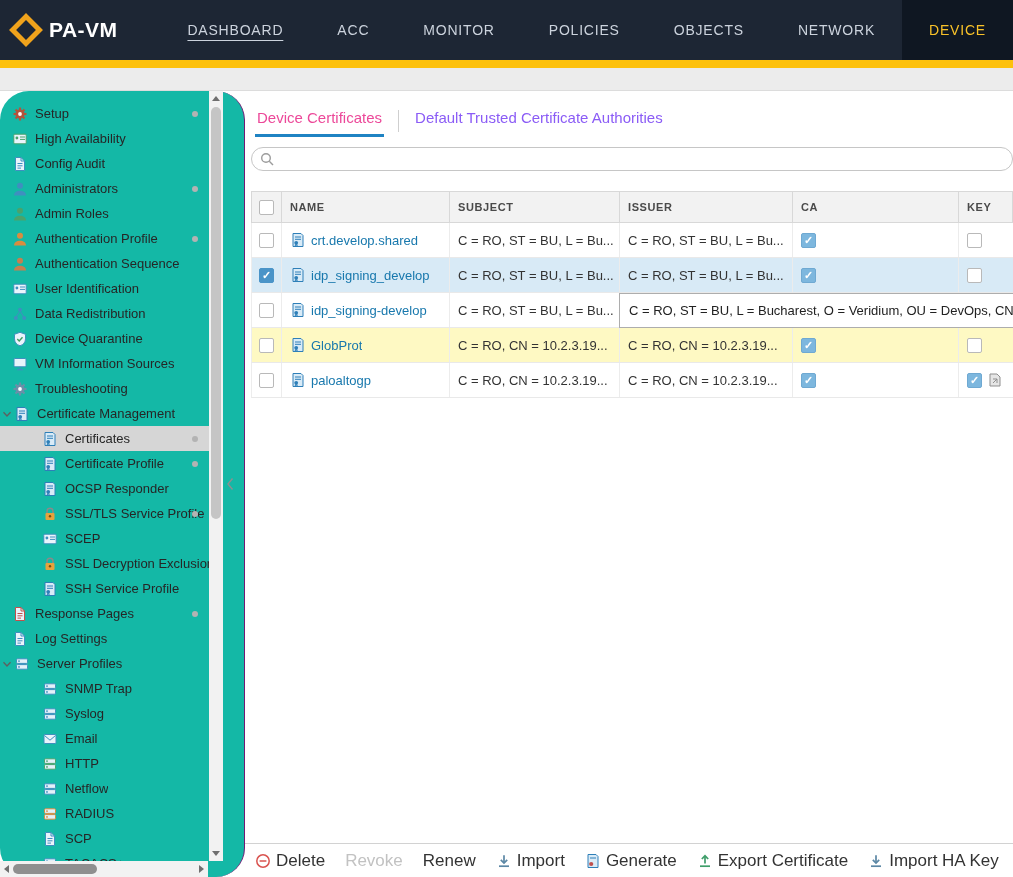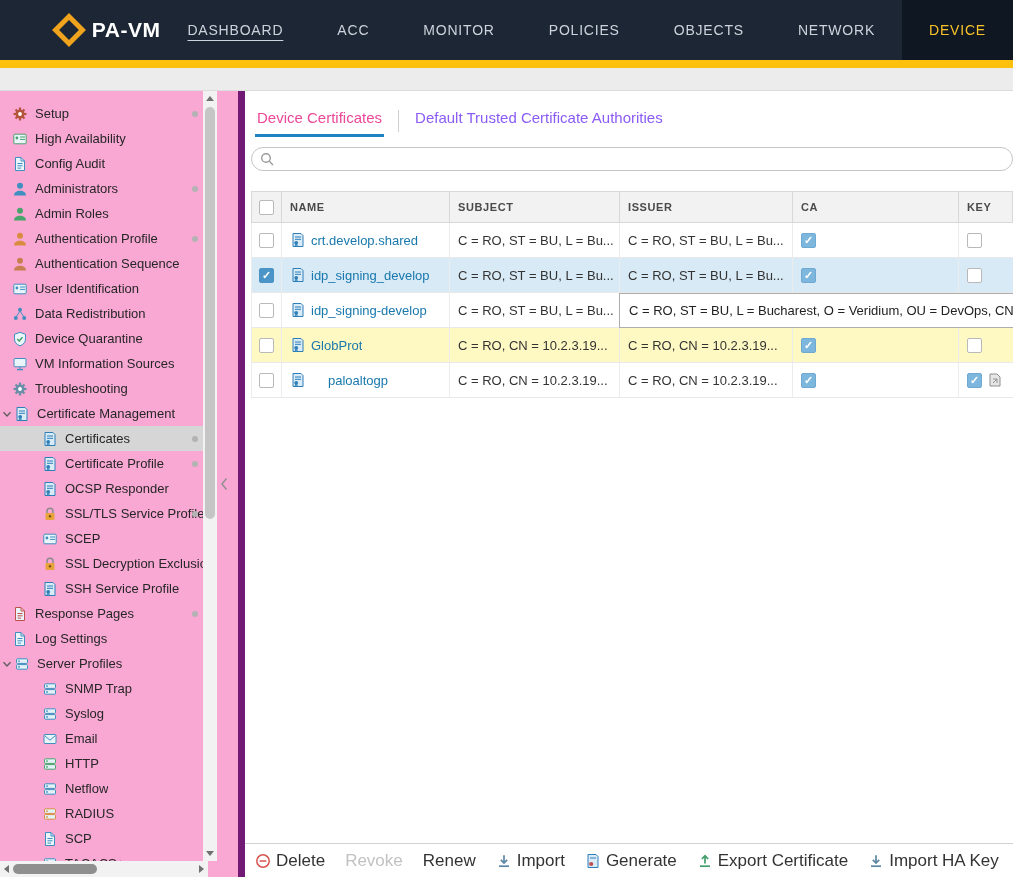--- a/index.html
+++ b/index.html
@@ -1,33 +1,33 @@
 <!DOCTYPE html>
 <html><head>
 <meta charset="utf-8">
 <style>
   html,body{margin:0;padding:0;background:#fff;}
   body{width:1013px;height:877px;overflow:hidden;font-family:"Liberation Sans",sans-serif;}
   .app{width:1013px;height:877px;position:relative;overflow:hidden;}
 
   
   .header{height:60px;background:#1d2634;display:flex;align-items:stretch;}
-  .brand{display:flex;align-items:center;gap:11px;padding-left:14px;width:232px;box-sizing:border-box;justify-content:flex-end;}
+  .brand{display:flex;align-items:center;gap:11px;padding-left:14px;width:232px;box-sizing:border-box;}
   .brand-diamond{width:14px;height:14px;border:5px solid #f0a31c;transform:rotate(45deg);flex:none;}
   .brand-text{color:#fff;font-size:21px;font-weight:bold;letter-spacing:.5px;}
   .nav{display:flex;align-items:stretch;}
   .nav-item{display:flex;align-items:center;padding:0 27px;color:#ccd3dd;font-size:14px;letter-spacing:.8px;cursor:pointer;}
   .nav-item.underlined{text-decoration:underline;text-underline-offset:5px;}
   .nav-item.active{background:#0f1722;color:#f9c229;}
   .yellow-bar{height:8px;background:#fdc10d;}
   .sub-band{height:22px;background:#ececec;border-bottom:1px solid #dcdcdc;}
 
   
   .content{display:flex;height:786px;}
-  .sidebar{width:245px;min-width:245px;position:relative;background:#f9a8d4;border-right:7px solid #701a75;box-sizing:border-box;}
+  .sidebar{width:245px;min-width:245px;position:relative;background:#14b8a6;border-right:1px solid #701a75;box-sizing:border-box;border-radius:29px;}
   .side-list{padding-top:10px;height:calc(100% - 16px);overflow:hidden;box-sizing:border-box;}
   .side-item{height:25px;display:flex;align-items:center;position:relative;width:210px;white-space:nowrap;overflow:hidden;cursor:pointer;font-size:13px;color:#262626;box-sizing:border-box;}
   .side-item.selected{background:#d6d6d6;}
   .side-caret{width:12px;flex:none;display:inline-flex;align-items:center;}
   .side-icon{width:16px;height:16px;margin-right:7px;flex:none;display:inline-flex;}
   .side-icon svg{stroke-width:1;}
   .side-label{overflow:hidden;}
   .side-dot{position:absolute;right:12px;top:50%;margin-top:-3px;width:6px;height:6px;border-radius:50%;background:#b3b3b3;}
 
   
@@ -617,21 +617,21 @@
                 <div class="cb checked"></div>
               </div>
               <div class="t-cell" style="width: 56px;">
                 <div class="cb"></div>
               </div>
             </div>
             <div class="t-row">
               <div class="t-cell cbc" style="width: 30px;">
                 <div class="cb"></div>
               </div>
-              <div class="t-cell" style="width: 168px; gap: 17px;">
+              <div class="t-cell" style="width: 168px;">
                 <span class="cert-ic">
                   <svg width="16" height="16" viewBox="0 0 16 16">
                     <path d="M3 1.5h8l2 2v11H3z" fill="#d9ebf7" stroke="#2e7fb8"></path>
                     <line x1="5" y1="5" x2="11" y2="5" stroke="#2e7fb8"></line>
                     <line x1="5" y1="7.3" x2="11" y2="7.3" stroke="#2e7fb8"></line>
                     <circle cx="6.2" cy="10.8" r="1.9" fill="#2e7fb8"></circle>
                     <path d="M5.2 12.2l-.7 2.3 1.7-.9 1.7.9-.7-2.3z" fill="#2e7fb8"></path>
                   </svg>
                 </span>
                 <span class="name-link">paloaltogp</span>

